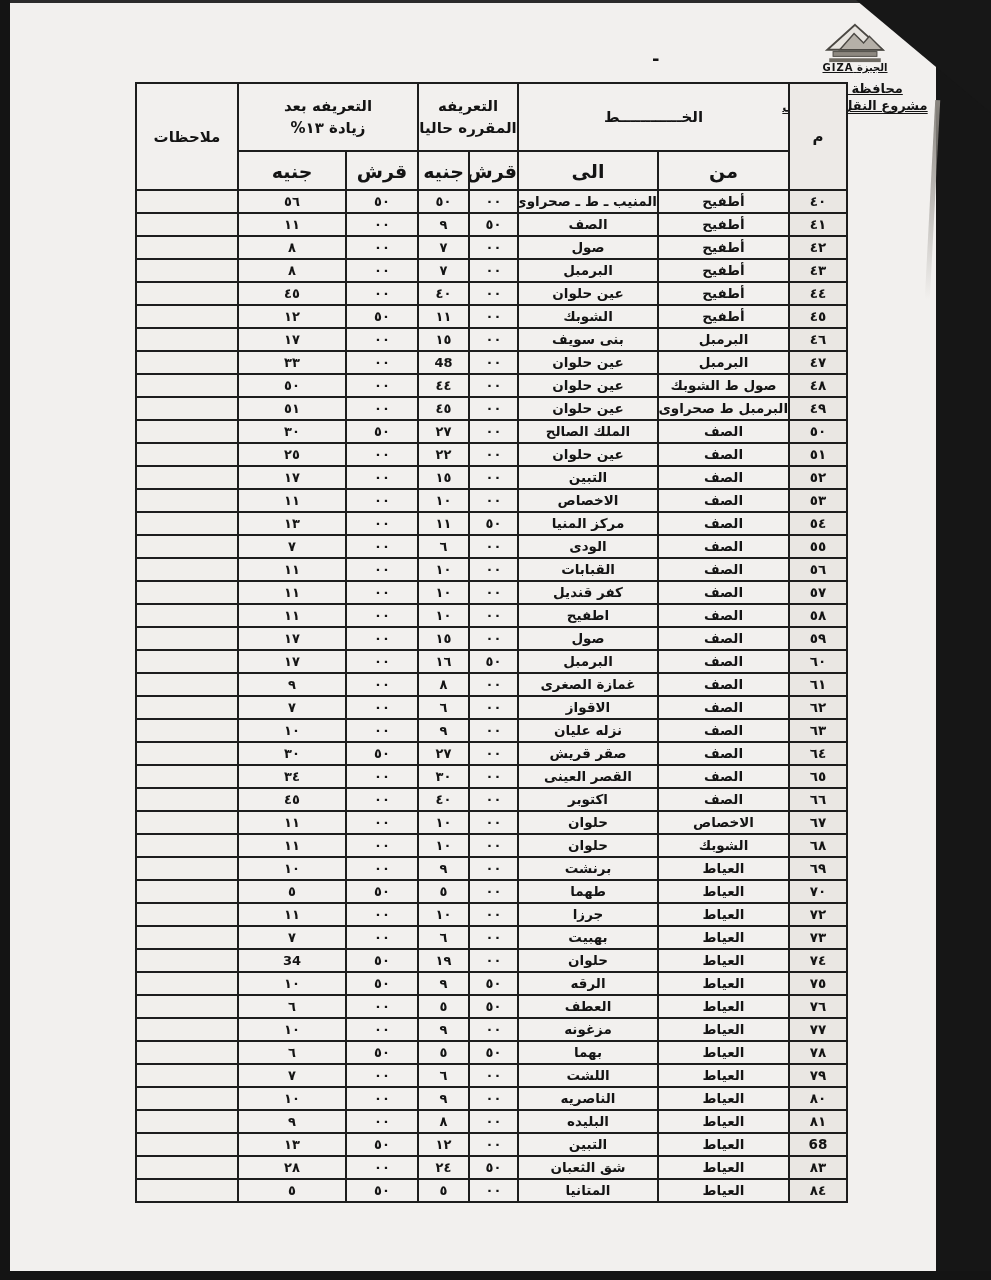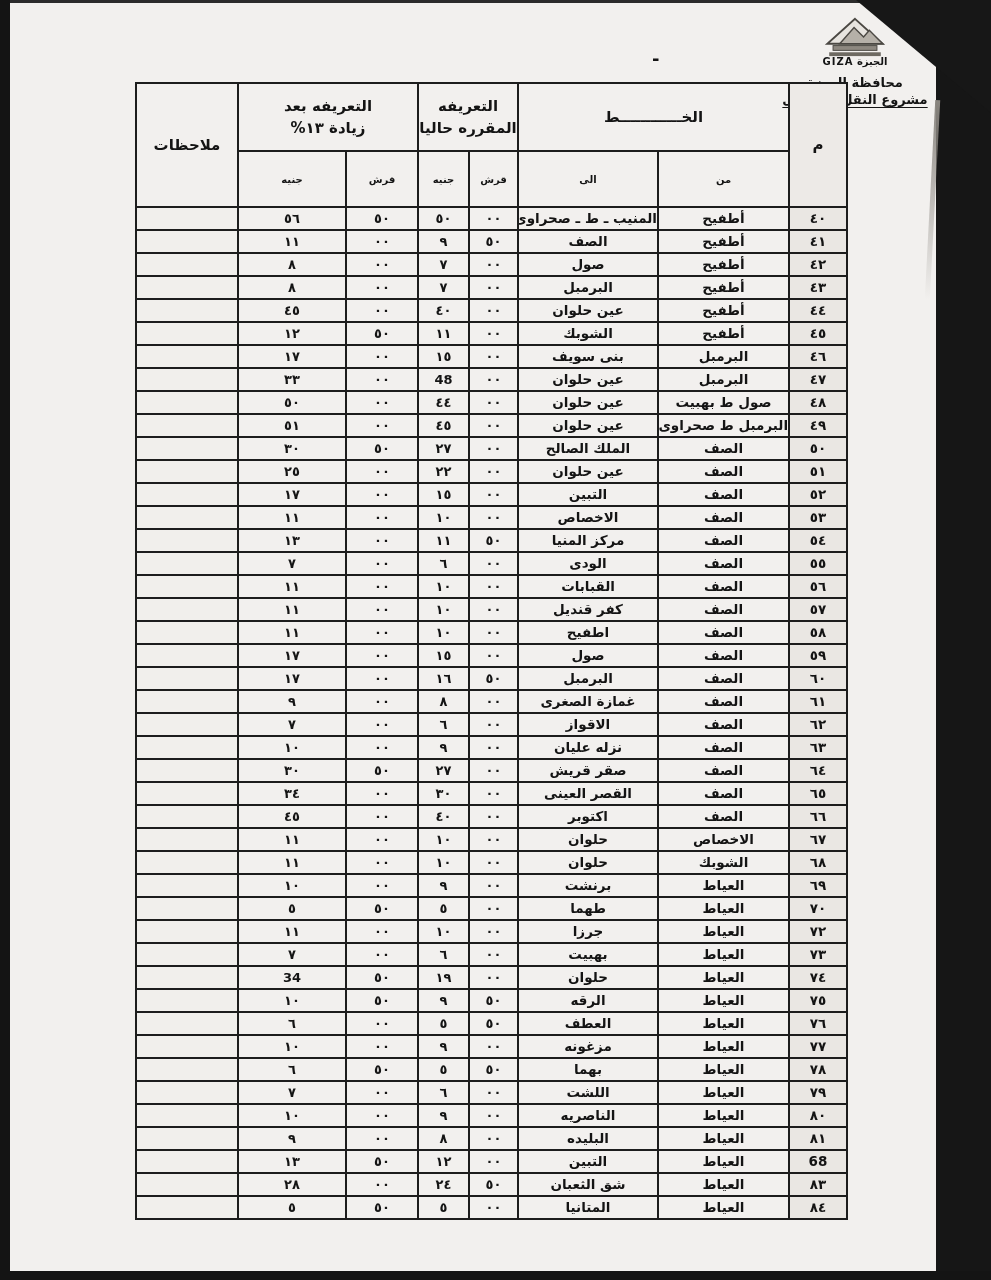--- a/index.html
+++ b/index.html
@@ -13,38 +13,38 @@
   
   .edge-top    { position:absolute; left:0; top:0; width:991px; height:3px; background:#2b2b2b; }
   .edge-left   { position:absolute; left:0; top:0; width:10px; height:1280px; background:#141414; }
   .edge-right  { position:absolute; left:936px; top:0; width:55px; height:1280px; background:#161616; }
   .edge-bottom { position:absolute; left:0; top:1271px; width:991px; height:9px; background:#141414; }
   .corner-fold { position:absolute; left:856px; top:0; width:135px; height:113px;
                  background:#171717; clip-path:polygon(0 0,100% 0,100% 100%); }
   .fold-shadow { position:absolute; left:930px; top:100px; width:5px; height:200px;
                  background:linear-gradient(#8a8680, rgba(138,134,128,0)); transform:rotate(3deg); }
   
-  .letterhead { position:absolute; left:780px; top:16px; width:150px; text-align:center; direction:rtl; }
+  .letterhead { position:absolute; left:780px; top:22px; width:150px; text-align:center; direction:rtl;text-decoration:underline; }
   .logo { display:block; margin:0 auto; }
   .logo-caption { font-size:10px; font-weight:bold; letter-spacing:1px; margin-top:-2px; }
   .gov { font-size:13px; font-weight:bold; margin-top:8px; }
   .project { font-size:13px; font-weight:bold; text-decoration:underline; text-underline-offset:3px; margin-top:2px; }
   .dash { position:absolute; left:652px; top:48px; font-size:18px; font-weight:bold; }
   
   table.tariff {
     position:absolute; left:135px; top:82px; width:713px;
     border-collapse:collapse; table-layout:fixed; direction:rtl;
     font-weight:bold;
   }
   table.tariff th, table.tariff td {
     border:2px solid #1d1d1d; padding:0; text-align:center; vertical-align:middle;
     overflow:hidden; white-space:nowrap;
   }
   thead tr.group-row th { height:68px; font-size:15px; }
-  thead tr.sub-row th   { height:56px; font-size:10px; }
+  thead tr.sub-row th   { height:39px; font-size:19px; }
   th.serial-h { vertical-align:bottom; padding-bottom:16px; font-size:16px; background:#edeae7; }
   .th2 span { display:block; line-height:1.5; }
   tbody tr { height:23px; }
   tbody td { font-size:13px; line-height:1; }
   td.c-serial { background:#eae7e3; font-size:13.5px; }
   td.c-from, td.c-to { font-size:13.5px; }
   td.c-notes { background:#f1efec; }
 </style>
 </head>
 <body>
@@ -183,21 +183,21 @@
     <td class="c-from">البرمبل</td>
     <td class="c-to">عين حلوان</td>
     <td class="c-num">٠٠</td>
     <td class="c-num">48</td>
     <td class="c-num">٠٠</td>
     <td class="c-num">٣٣</td>
     <td class="c-notes"></td>
   </tr>
       <tr>
     <td class="c-serial">٤٨</td>
-    <td class="c-from">صول ط بهبيت</td>
+    <td class="c-from">صول ط الشوبك</td>
     <td class="c-to">عين حلوان</td>
     <td class="c-num">٠٠</td>
     <td class="c-num">٤٤</td>
     <td class="c-num">٠٠</td>
     <td class="c-num">٥٠</td>
     <td class="c-notes"></td>
   </tr>
       <tr>
     <td class="c-serial">٤٩</td>
     <td class="c-from">البرمبل ط صحراوى</td>

